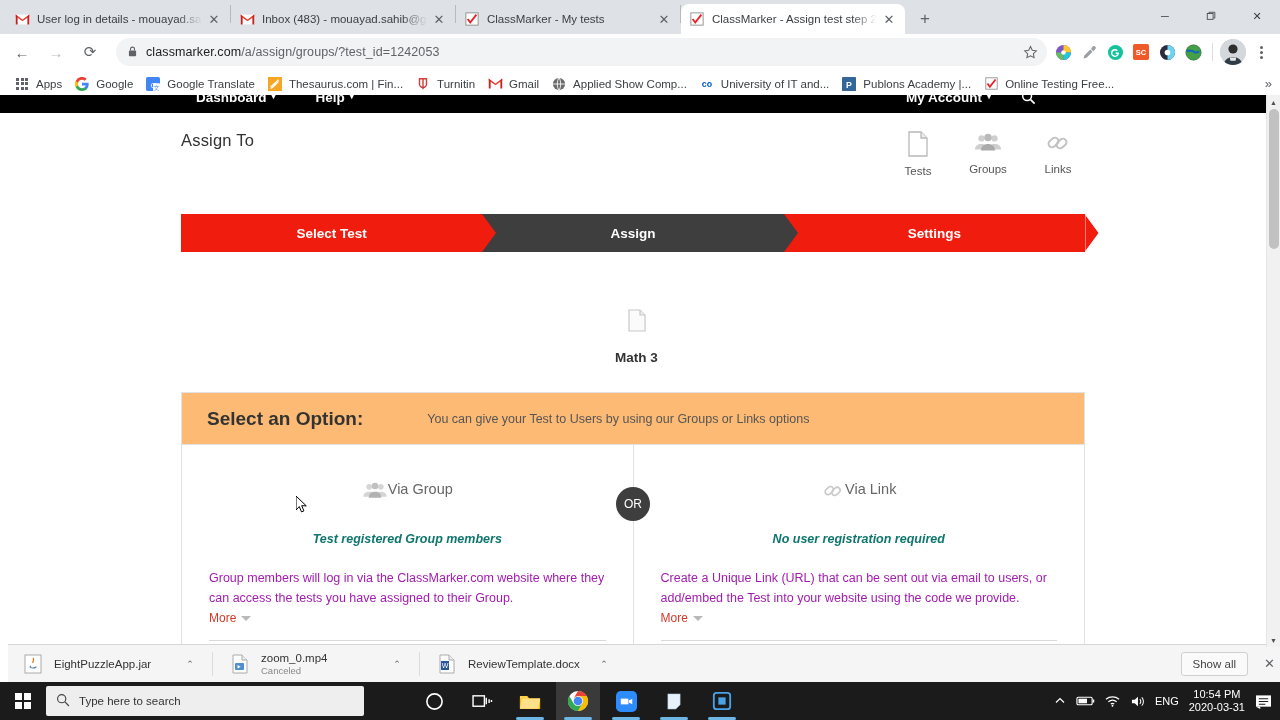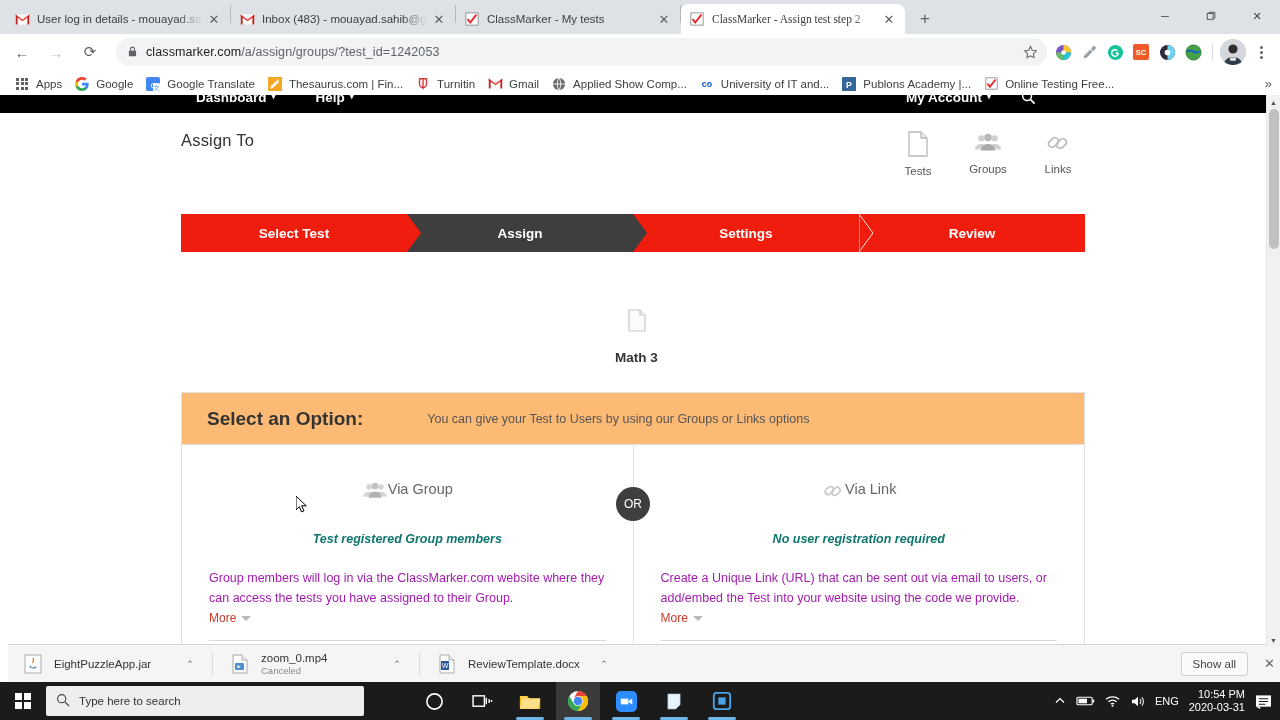--- a/index.html
+++ b/index.html
@@ -18,21 +18,21 @@
     height: 34px; background: #dee1e6;
     display: flex; align-items: flex-end; position: relative;
   }
   .tabs { display: flex; align-items: flex-end; height: 34px; padding-left: 6px; }
   .tab {
     height: 30px; width: 224px; display: flex; align-items: center;
     padding: 0 8px; border-radius: 8px 8px 0 0;
     font-size: 11.5px; color: #3c4043; position: relative;
   }
   .tab.inactive { background: #dee1e6; }
-  .tab.active { background: #fff; font-family: Liberation Serif, serif; }
+  .tab.active { background: #fff; }
   .tab .favicon {
     width: 16px; height: 16px; flex: 0 0 16px; margin-right: 7px;
     display: flex; align-items: center; justify-content: center;
     font-size: 12px; font-weight: bold;
   }
   .tab .ttl {
     flex: 1 1 auto; white-space: nowrap; overflow: hidden;
     text-overflow: clip; font-size: 11.5px; line-height: 14px;
     -webkit-mask-image: linear-gradient(to right, #000 85%, transparent 100%);
             mask-image: linear-gradient(to right, #000 85%, transparent 100%);
@@ -245,21 +245,21 @@
   }
   .tbicon.run::after {
     content: ''; position: absolute; bottom: 0; left: 8px; right: 8px;
     height: 3px; background: #6cb6e8; border-radius: 2px;
   }
   .tbicon.active { background: #3a3a3a; }
   .tray {
     position: absolute; right: 0; display: flex; align-items: center;
     gap: 10px; height: 38px; padding-right: 8px; color: #fff; font-size: 11px;
   }
-  .clock { display: flex; flex-direction: column; align-items: flex-end; line-height: 13px; font-size: 11px; }
+  .clock { display: flex; flex-direction: column; align-items: center; line-height: 13px; font-size: 11px; }
   .trayicon { display: flex; align-items: center; justify-content: center; }
 </style>
 </head>
 <body>
 
 <div class="browser">
 
   <div class="tabstrip">
     <div class="tabs">
 
@@ -601,23 +601,20 @@
             </span>
           </div>
           <div class="step">
             <span>Settings</span>
             <span class="arrow">
               <svg width="14" height="38" viewBox="0 0 14 38">
                   <path d="M0 0l14 19L0 38z" fill="#f01c0e" stroke="#fff" stroke-width="0.9"></path>
                 </svg>
             </span>
           </div>
-          <div class="step">
-            <span>Review</span>
-          </div>
         </div>
 
         <div class="testrow">
           <span>
             <svg width="20" height="23" viewBox="0 0 20 23">
                 <path d="M2 1h11l5 5v16H2z" fill="#fbfbfb" stroke="#c8c8c8" stroke-width="1.2"></path>
                 <path d="M13 1v5h5" fill="#eee" stroke="#c8c8c8" stroke-width="1.2"></path>
               </svg>
           </span>
           <span class="tname">Math 3</span>

